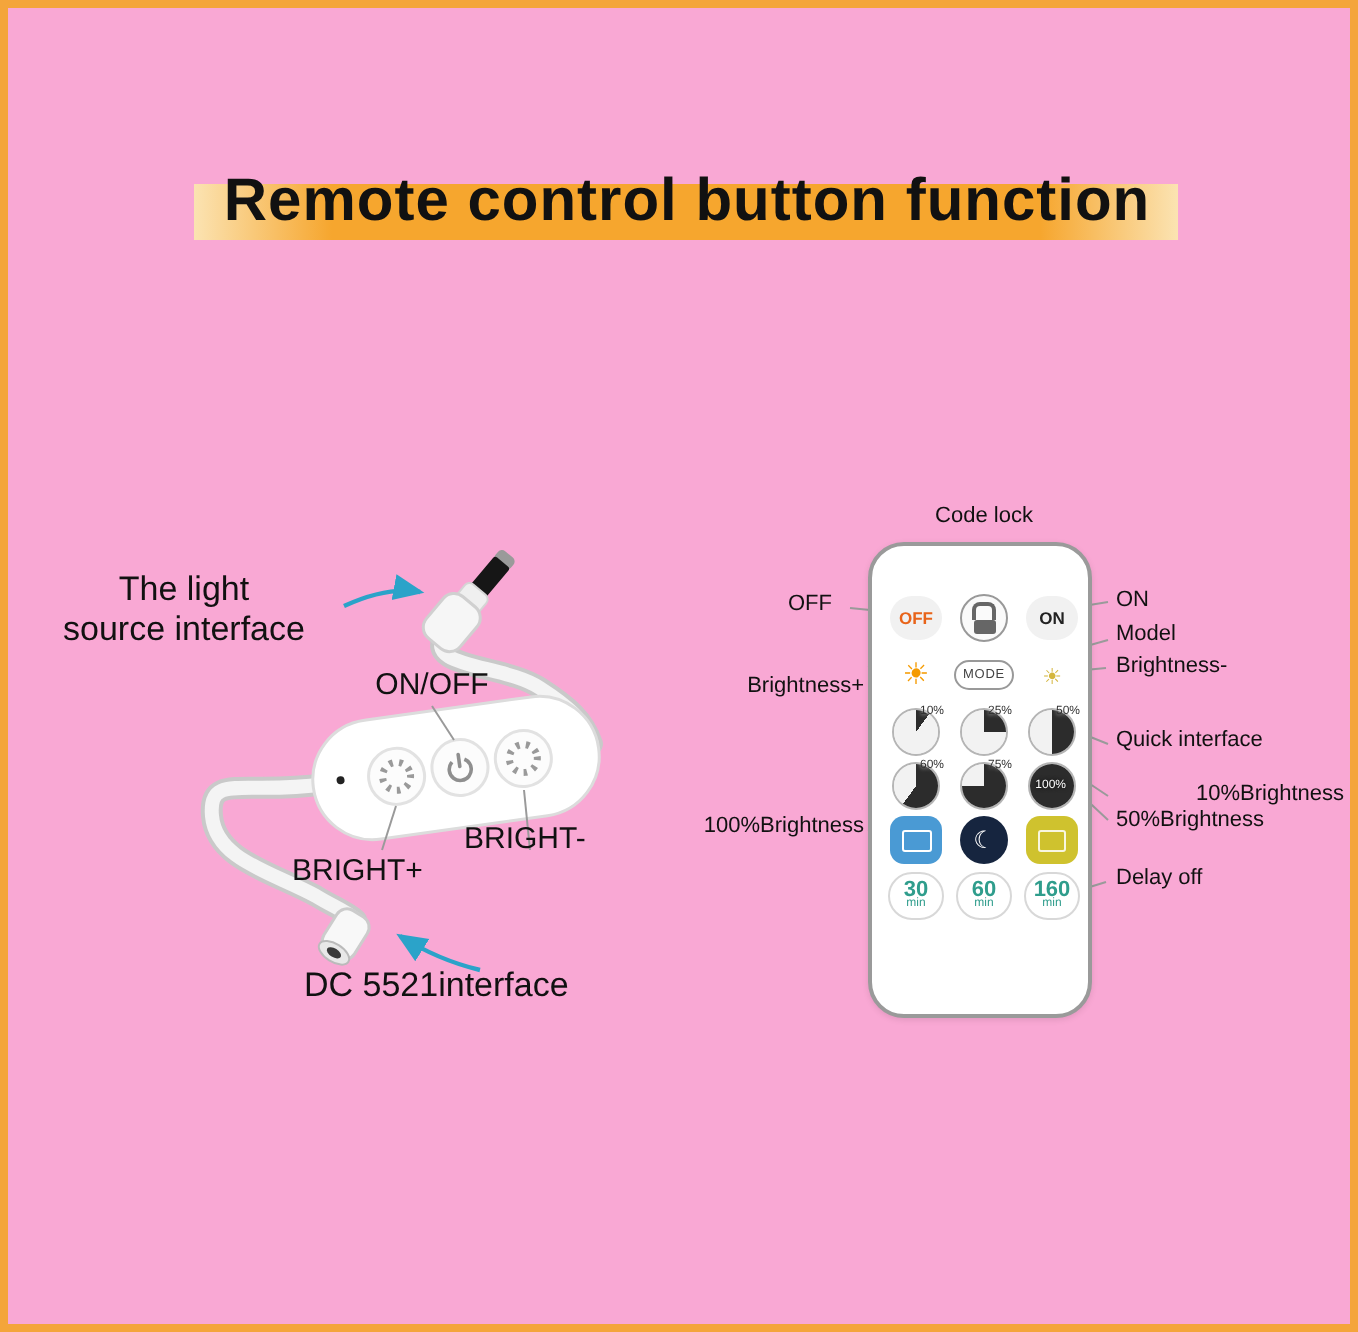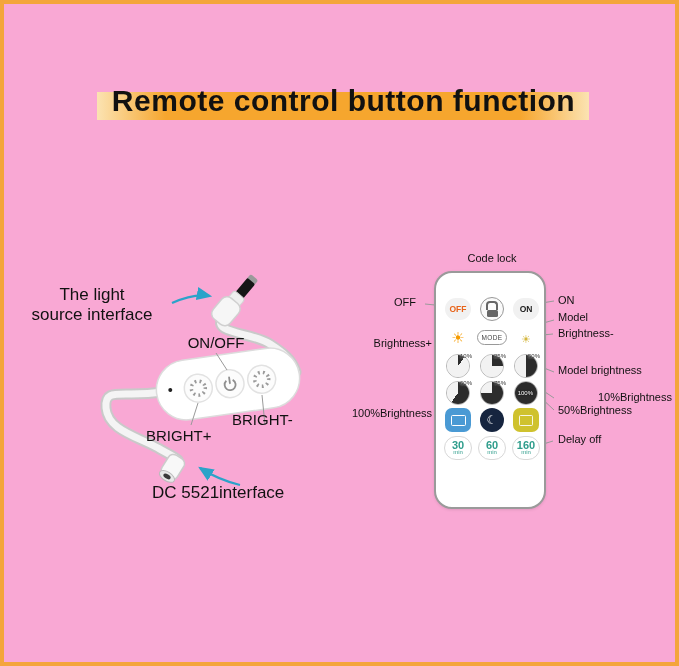--- a/index.html
+++ b/index.html
@@ -138,21 +138,21 @@
   <div class="lbl mid-lbl" style="left:142px;top:423px;">BRIGHT+</div>
   <div class="lbl mid-lbl" style="left:228px;top:407px;">BRIGHT-</div>
   <div class="lbl dev-lbl" style="left:148px;top:479px;">DC 5521interface</div>
 
   <div class="lbl ann-lbl center" style="left:450px;top:248px;width:76px;">Code lock</div>
   <div class="lbl ann-lbl" style="left:390px;top:292px;">OFF</div>
   <div class="lbl ann-lbl" style="left:554px;top:290px;">ON</div>
   <div class="lbl ann-lbl" style="left:554px;top:307px;">Model</div>
   <div class="lbl ann-lbl right" style="left:330px;top:333px;width:98px;">Brightness+</div>
   <div class="lbl ann-lbl" style="left:554px;top:323px;">Brightness-</div>
-  <div class="lbl ann-lbl" style="left:554px;top:360px;">Model brightness</div>
+  <div class="lbl ann-lbl" style="left:554px;top:360px;">Quick interface</div>
   <div class="lbl ann-lbl" style="left:554px;top:387px;margin-left:40px;">10%Brightness</div>
   <div class="lbl ann-lbl" style="left:554px;top:400px;">50%Brightness</div>
   <div class="lbl ann-lbl right" style="left:312px;top:403px;width:116px;">100%Brightness</div>
   <div class="lbl ann-lbl" style="left:554px;top:429px;">Delay off</div>
 
   <div class="remote">
 
     <div class="rbtn txtbtn off-txt" style="left:9px;top:25px;">OFF</div>
     <div class="rbtn lockbtn" style="left:44px;top:24px;">
       <div class="lock-shackle"></div>

